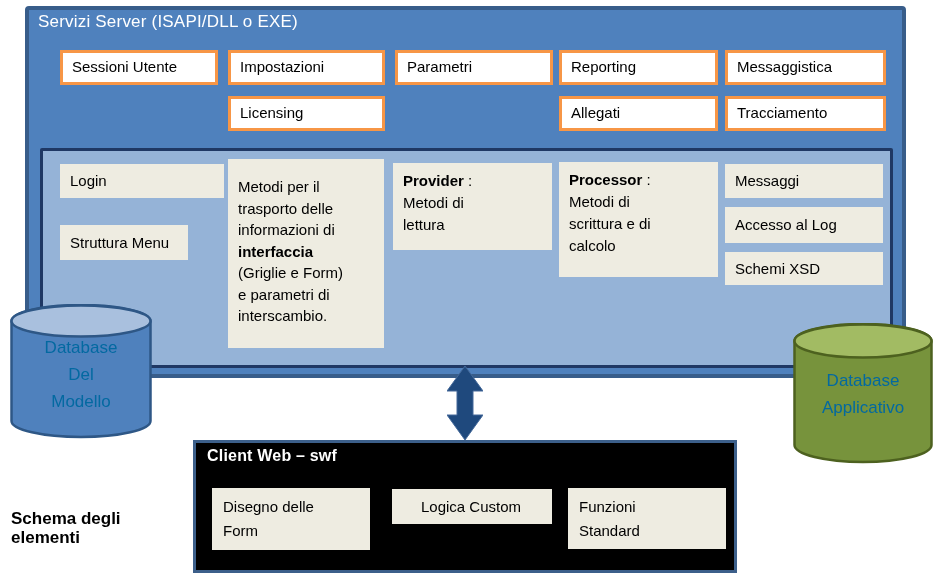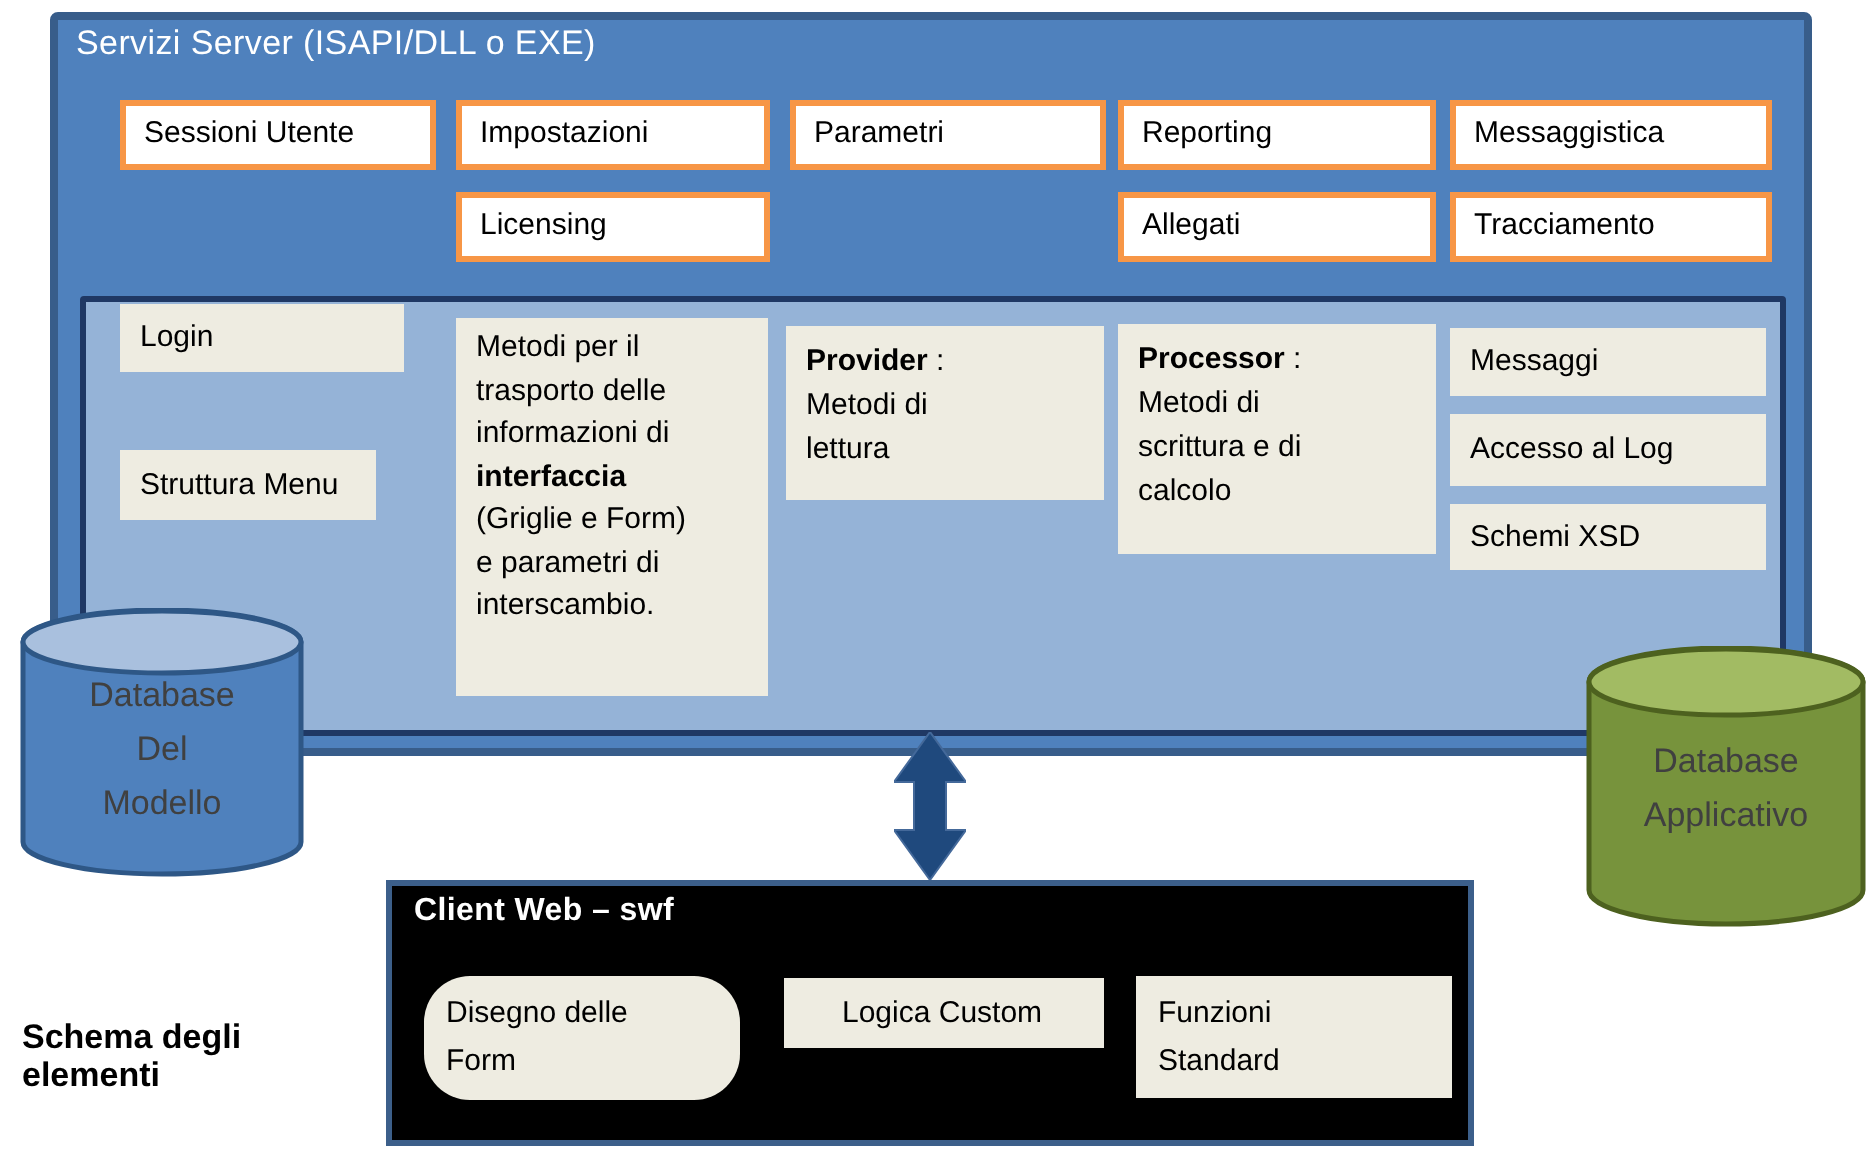--- a/index.html
+++ b/index.html
@@ -34,50 +34,50 @@
     left:40px; top:148px; width:853px; height:220px; box-sizing:border-box;
     background:#95B3D7; border:3px solid #1F3864; border-radius:2px;
   }
 
   
   .panel {
     position:absolute; background:#EEECE1; box-sizing:border-box;
     font-size:15px; color:#000;
   }
   .oneline { padding-left:10px; white-space:nowrap; }
-  .p-login     { left:60px;  top:152px; width:142px; height:34px; line-height:34px; }
+  .p-login     { left:60px;  top:164px; width:164px; height:34px; line-height:34px; }
   .p-struttura { left:60px;  top:225px; width:128px; height:35px; line-height:35px; }
-  .p-transport { left:228px; top:159px; width:156px; height:189px; padding:4px 0 0 10px; line-height:21.5px; }
+  .p-transport { left:228px; top:159px; width:156px; height:189px; padding:17px 0 0 10px; line-height:21.5px; }
   .p-provider  { left:393px; top:163px; width:159px; height:87px;  padding:7px 0 0 10px; line-height:22px; }
   .p-processor { left:559px; top:162px; width:159px; height:115px; padding:7px 0 0 10px; line-height:22px; }
   .p-messaggi  { left:725px; top:164px; width:158px; height:34px; line-height:34px; }
   .p-accesso   { left:725px; top:207px; width:158px; height:36px; line-height:36px; }
   .p-schemi    { left:725px; top:252px; width:158px; height:33px; line-height:33px; }
   .line { display:block; }
   .b { font-weight:bold; }
 
   
-  .db { text-align:center; color:#404040; font-size:17px; }
+  .db { text-align:center; color:#0369a1; font-size:17px; }
   .db svg { position:absolute; left:0; top:0; }
   .db .db-label { position:relative; }
   .db-model { left:10px;  top:304px; width:142px; height:136px; }
   .db-model .db-label { padding-top:30px; line-height:27px; }
   .db-app   { left:793px; top:323px; width:140px; height:142px; }
   .db-app   .db-label { padding-top:44px; line-height:27px; }
 
   
   .connector { left:447px; top:366px; width:36px; height:74px; }
 
   
   .client-box {
     left:193px; top:440px; width:544px; height:133px; box-sizing:border-box;
     background:#000000; border:3px solid #3C5F8A;
   }
   .client-title { left:207px; top:447px; color:#ffffff; font-size:16px; font-weight:bold; letter-spacing:.2px; }
-  .p-disegno  { left:212px; top:488px; width:158px; height:62px; padding:7px 0 16px 11px; line-height:24px;border-radius:23px; }
+  .p-disegno  { left:212px; top:488px; width:158px; height:62px; padding:7px 0 16px 11px; line-height:24px; }
   .p-logica   { left:392px; top:489px; width:160px; height:35px; line-height:35px; padding-left:29px; }
   .p-funzioni { left:568px; top:488px; width:158px; height:61px; padding:7px 0 0 11px; line-height:24px; }
 
   
   .caption { left:11px; top:509px; font-size:17px; font-weight:bold; line-height:19px; color:#000; }
 </style>
 </head>
 <body>
 
 <div class="stage">

